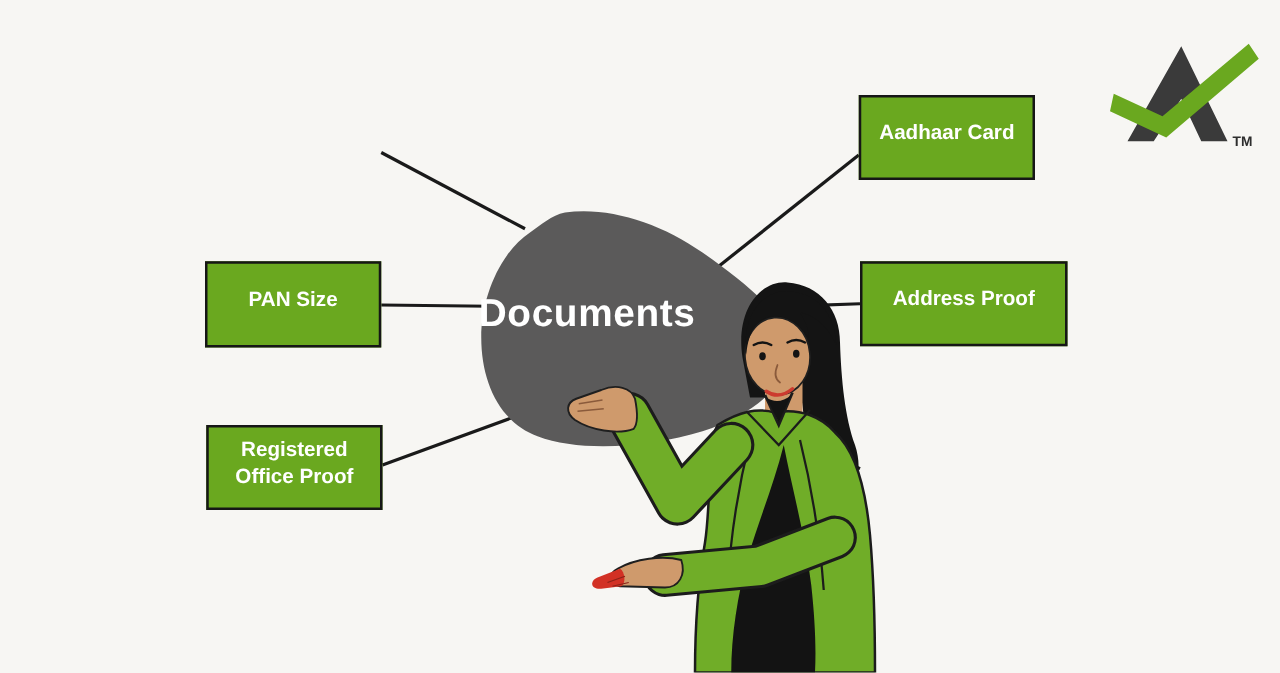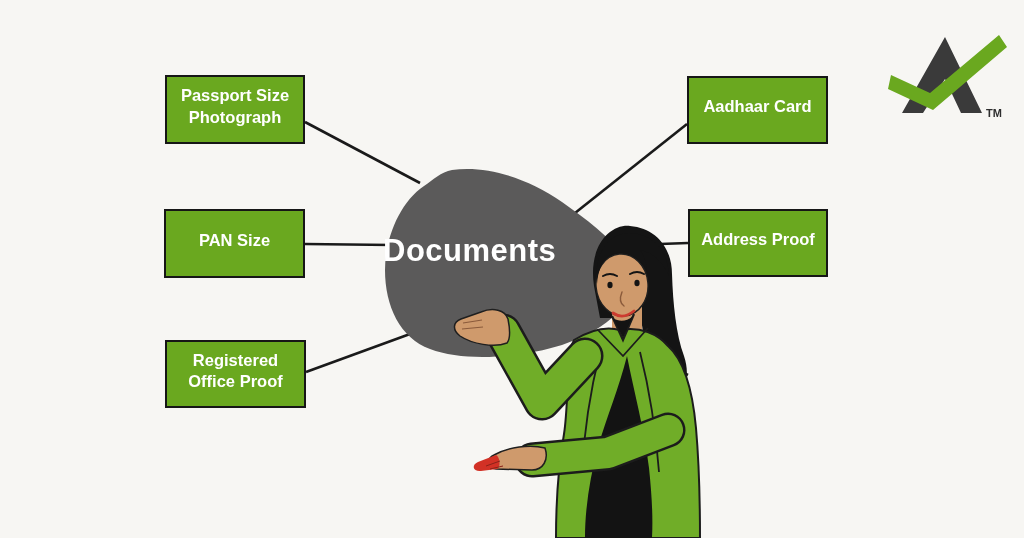--- a/index.html
+++ b/index.html
@@ -14,21 +14,21 @@
     position:absolute;z-index:4;
     background:#6aa81f;border:2.5px solid #161616;
     color:#ffffff;font-weight:bold;font-size:16.5px;line-height:1.28;
     display:flex;align-items:center;justify-content:center;text-align:center;
     box-sizing:border-box;padding:2px 6px 8px 6px;
   }
   #box-passport{left:165px;top:75px;width:140px;height:69px;}
   #box-pan{left:164px;top:209px;width:141px;height:69px;}
   #box-regoffice{left:165px;top:340px;width:141px;height:68px;}
   #box-aadhaar{left:687px;top:76px;width:141px;height:68px;}
-  #box-address{left:688px;top:209px;width:140px;height:68px;}
+  #box-address{left:688px;top:209px;width:166px;height:68px;}
   #box-noc{left:688px;top:341px;width:140px;height:68px;}
   #center-label{
     position:absolute;z-index:2;
     left:383px;top:233px;width:212px;text-align:left;
     color:#ffffff;font-size:31px;font-weight:bold;letter-spacing:0.5px;
   }
   #logo{position:absolute;left:885px;top:25px;z-index:4;}
 </style>
 </head>
 <body>
@@ -133,23 +133,20 @@
              L 481,312
              C 493,307 505,310 508,319
              C 510,329 511,338 507,343 Z"></path>
         <path d="M 463,323 L 482,320 M 462,329 L 483,327" stroke="#8a5a3b" stroke-width="1.1" fill="none"></path>
       </g>
     </g>
   </svg>
 
   <div id="center-label">Documents</div>
 
-  <div class="doc-box" id="box-passport">
-    <span>Passport Size Photograph</span>
-  </div>
   <div class="doc-box" id="box-pan">
     <span>PAN Size</span>
   </div>
   <div class="doc-box" id="box-regoffice">
     <span>Registered Office Proof</span>
   </div>
 
   <div class="doc-box" id="box-aadhaar">
     <span>Aadhaar Card</span>
   </div>

